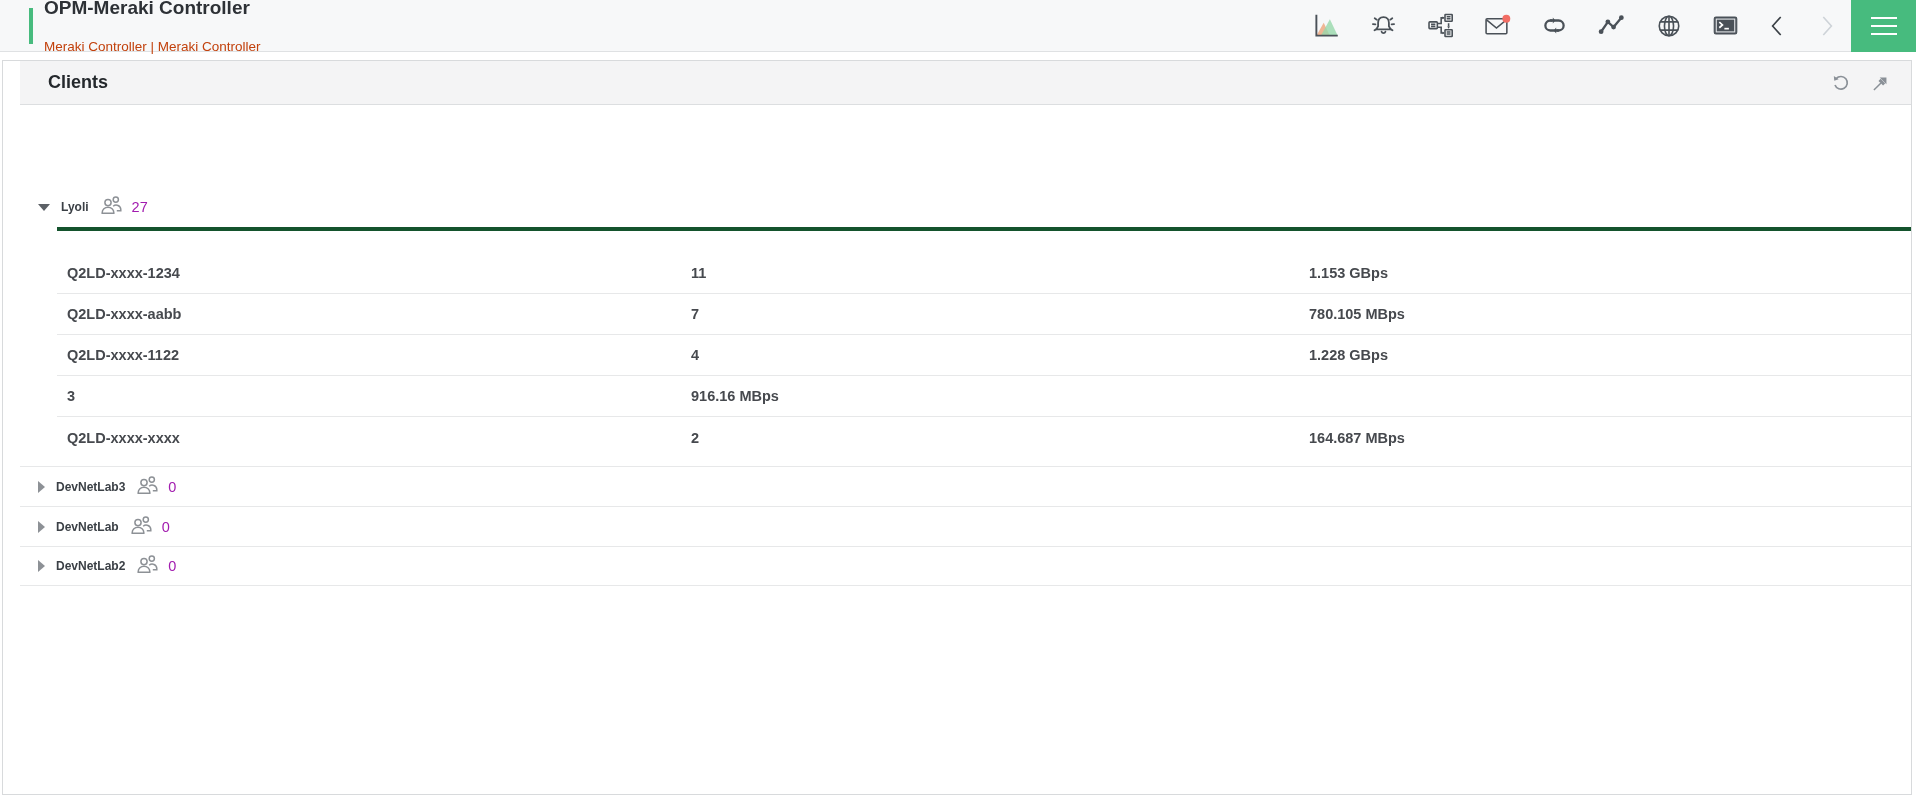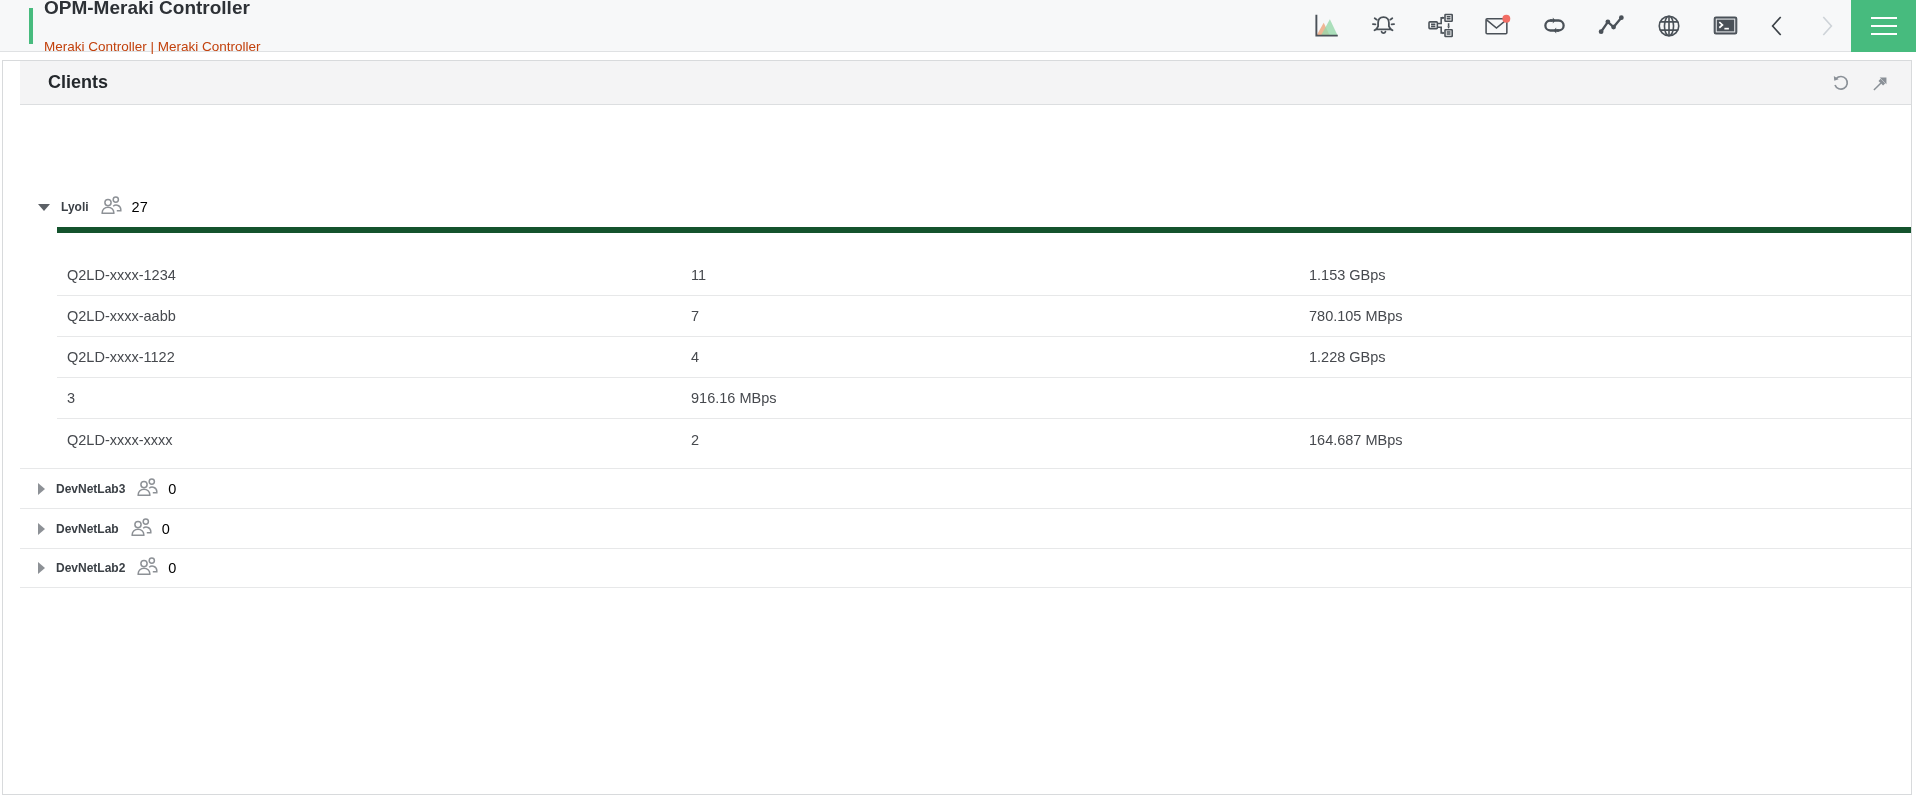--- a/index.html
+++ b/index.html
@@ -58,24 +58,24 @@
   .caret-down {
     width:0; height:0; border-left:6px solid transparent; border-right:6px solid transparent;
     border-top:7px solid #5c6166; flex:none;
   }
   .caret-right {
     width:0; height:0; border-top:6px solid transparent; border-bottom:6px solid transparent;
     border-left:7px solid #8d9196; flex:none;
   }
   .group-name { font-size:12px; font-weight:700; color:#3b4046; margin-left:2px; }
   .users-icon { flex:none; margin-left:2px; }
-  .group-count { font-size:14.5px; color:#000000; }
+  .group-count { font-size:14.5px; color:#a21caf; }
 
   
-  .clients-table { margin-left:37px; border-top:6px solid #14532d; }
+  .clients-table { margin-left:37px; border-top:4px solid #14532d;font-weight:bold; }
   .table-headpad { height:22px; }
   .client-row {
     display:grid; grid-template-columns:624px 618px 1fr;
     height:41px; align-items:center; padding-left:10px;
     border-bottom:1px solid #e7e8e9;
     font-size:14.5px; color:#46494e; cursor:pointer;
   }
   .client-row:last-child { border-bottom:none; }
 
   .collapsed-list { margin-top:8px;text-align:center; }

